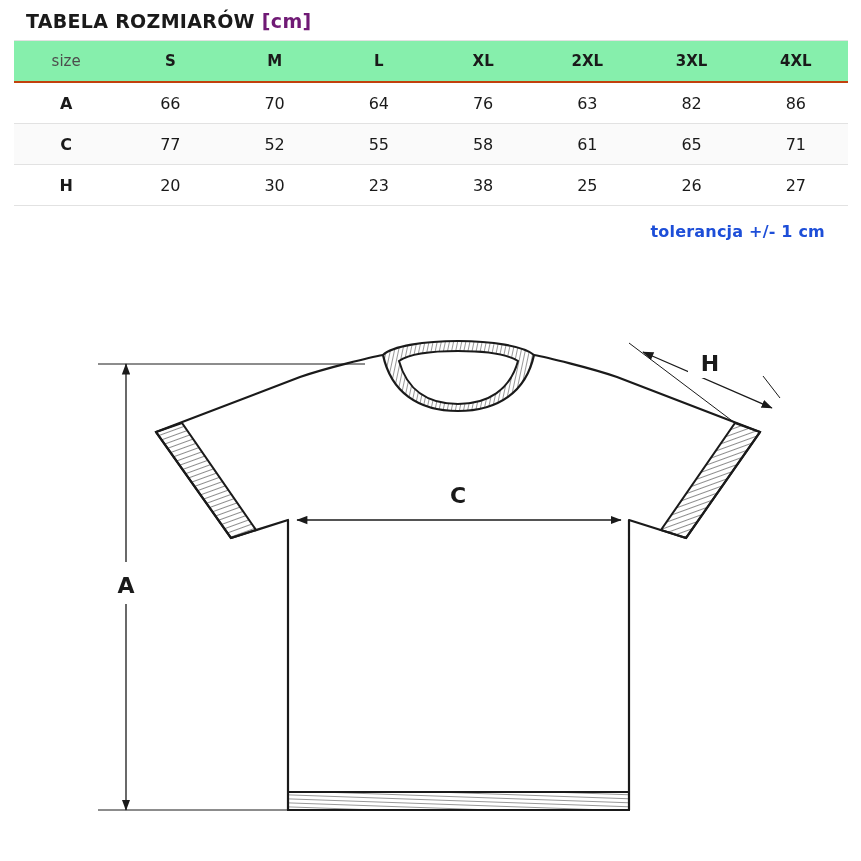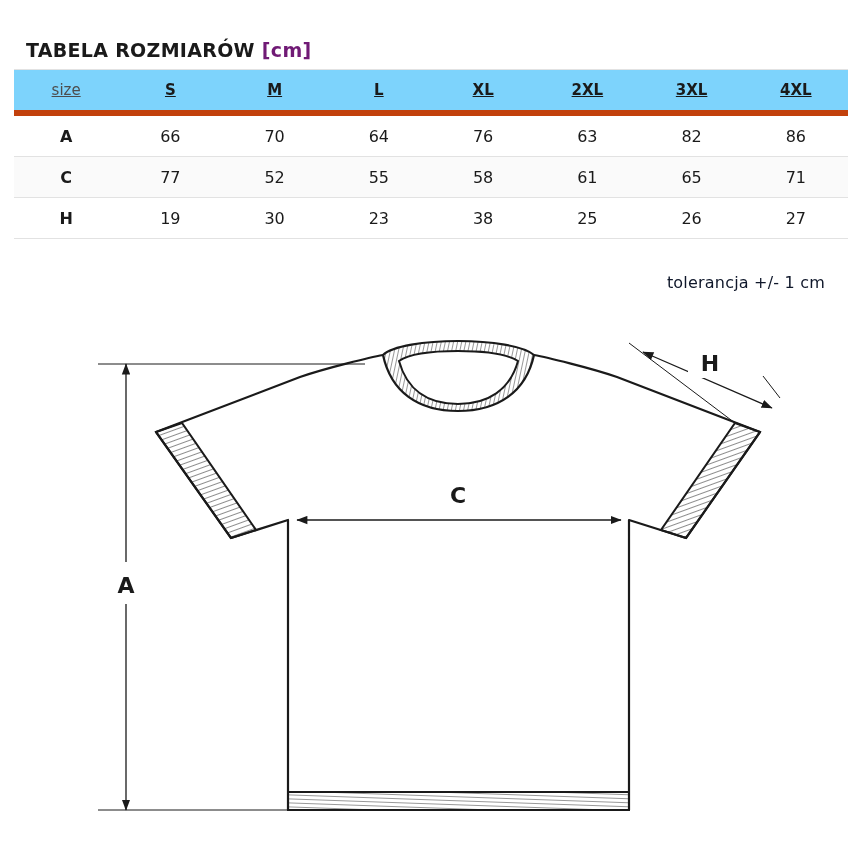--- a/index.html
+++ b/index.html
@@ -15,21 +15,20 @@
     position: relative;
     overflow: hidden;
   }
 
   
   .title-row {
     padding: 10px 0 8px 26px;
     display: flex;
     align-items: baseline;
     gap: 7px;
-    margin-top: 29px;
   }
   .title-main {
     font-size: 19px;
     font-weight: bold;
     letter-spacing: 0.3px;
     color: #1a1a1a;
   }
   .title-unit {
     font-size: 19px;
     font-weight: bold;
@@ -44,26 +43,25 @@
     border-collapse: collapse;
     table-layout: fixed;
   }
   .size-table th, .size-table td {
     text-align: center;
     font-size: 16px;
     height: 38px;
     border-bottom: 1px solid #e2e2e2;
   }
   .size-table thead th {
-    background: #7dd3fc;
+    background: #86efac;
     font-weight: bold;
     font-size: 15px;
-    border-bottom: 6px solid #c2410c;
+    border-bottom: 2px solid #c2410c;
     border-top: 1px solid #e2e2e2;
-    text-decoration: underline;
   }
   .size-table thead th.corner {
     font-weight: normal;
     color: #4d4d4d;
     font-size: 15px;
   }
   .size-table tbody th {
     font-weight: bold;
     font-size: 16px;
   }
@@ -77,24 +75,24 @@
     background: #ffffff;
   }
   .size-table tbody tr:nth-child(even) td,
   .size-table tbody tr:nth-child(even) th {
     background: #fafafa;
   }
 
   .tolerance {
     text-align: right;
     padding-right: 36px;
-    margin-top: 34px;
+    margin-top: 16px;
     font-size: 16px;
-    font-weight: normal;
-    color: #0f172a;
+    font-weight: bold;
+    color: #1d4ed8;
     letter-spacing: 0.2px;
   }
 
   
   .drawing-wrap {
     position: absolute;
     left: 0;
     top: 280px;
     width: 861px;
     height: 581px;
@@ -145,21 +143,21 @@
       <td>77</td>
       <td>52</td>
       <td>55</td>
       <td>58</td>
       <td>61</td>
       <td>65</td>
       <td>71</td>
     </tr>
     <tr>
       <th>H</th>
-      <td>19</td>
+      <td>20</td>
       <td>30</td>
       <td>23</td>
       <td>38</td>
       <td>25</td>
       <td>26</td>
       <td>27</td>
     </tr>
   </tbody>
 </table>
 

